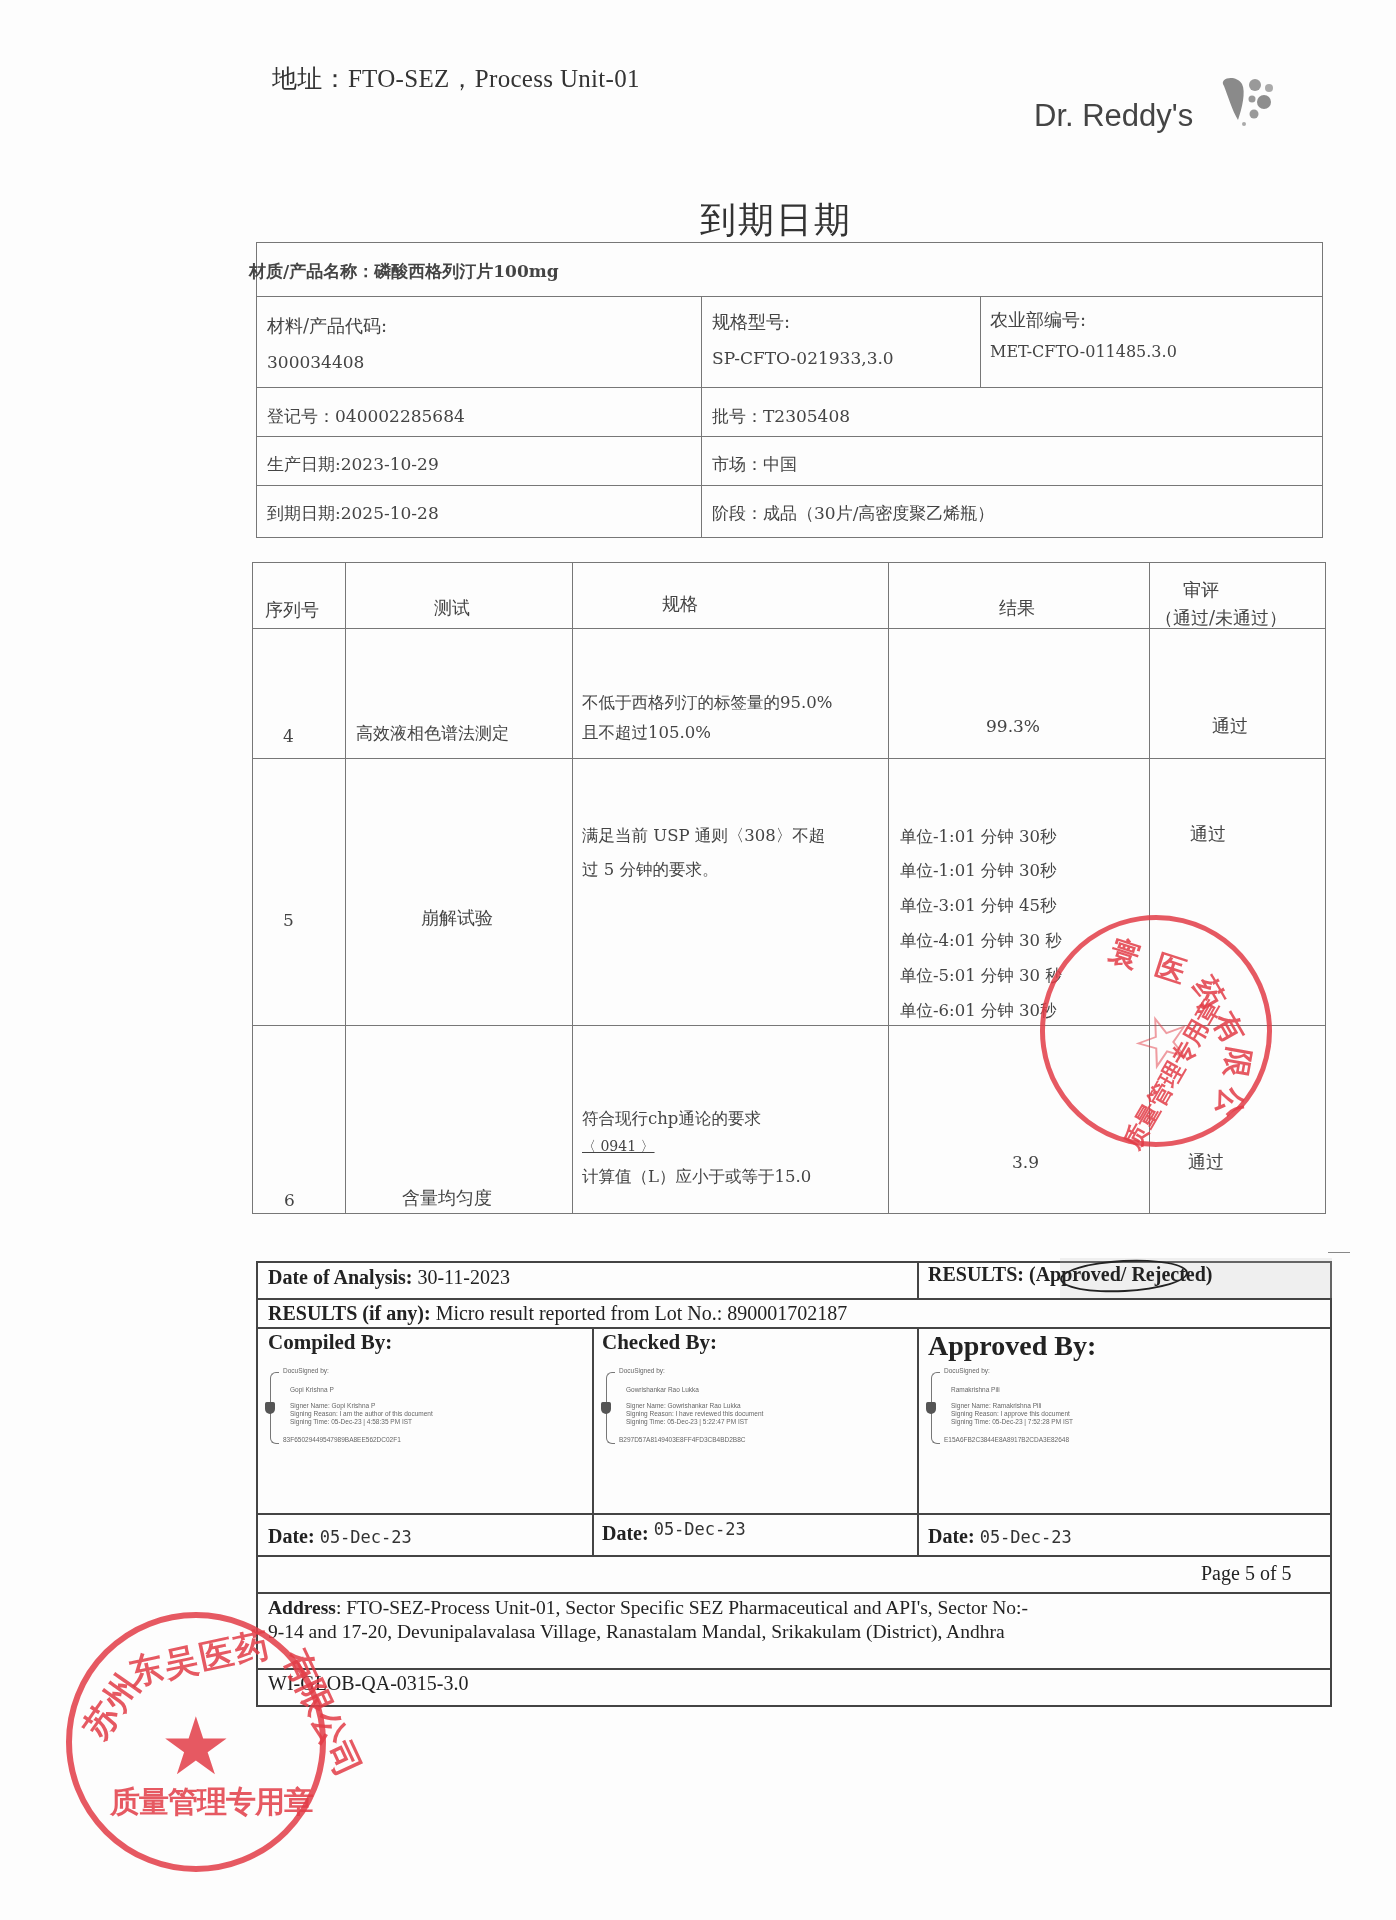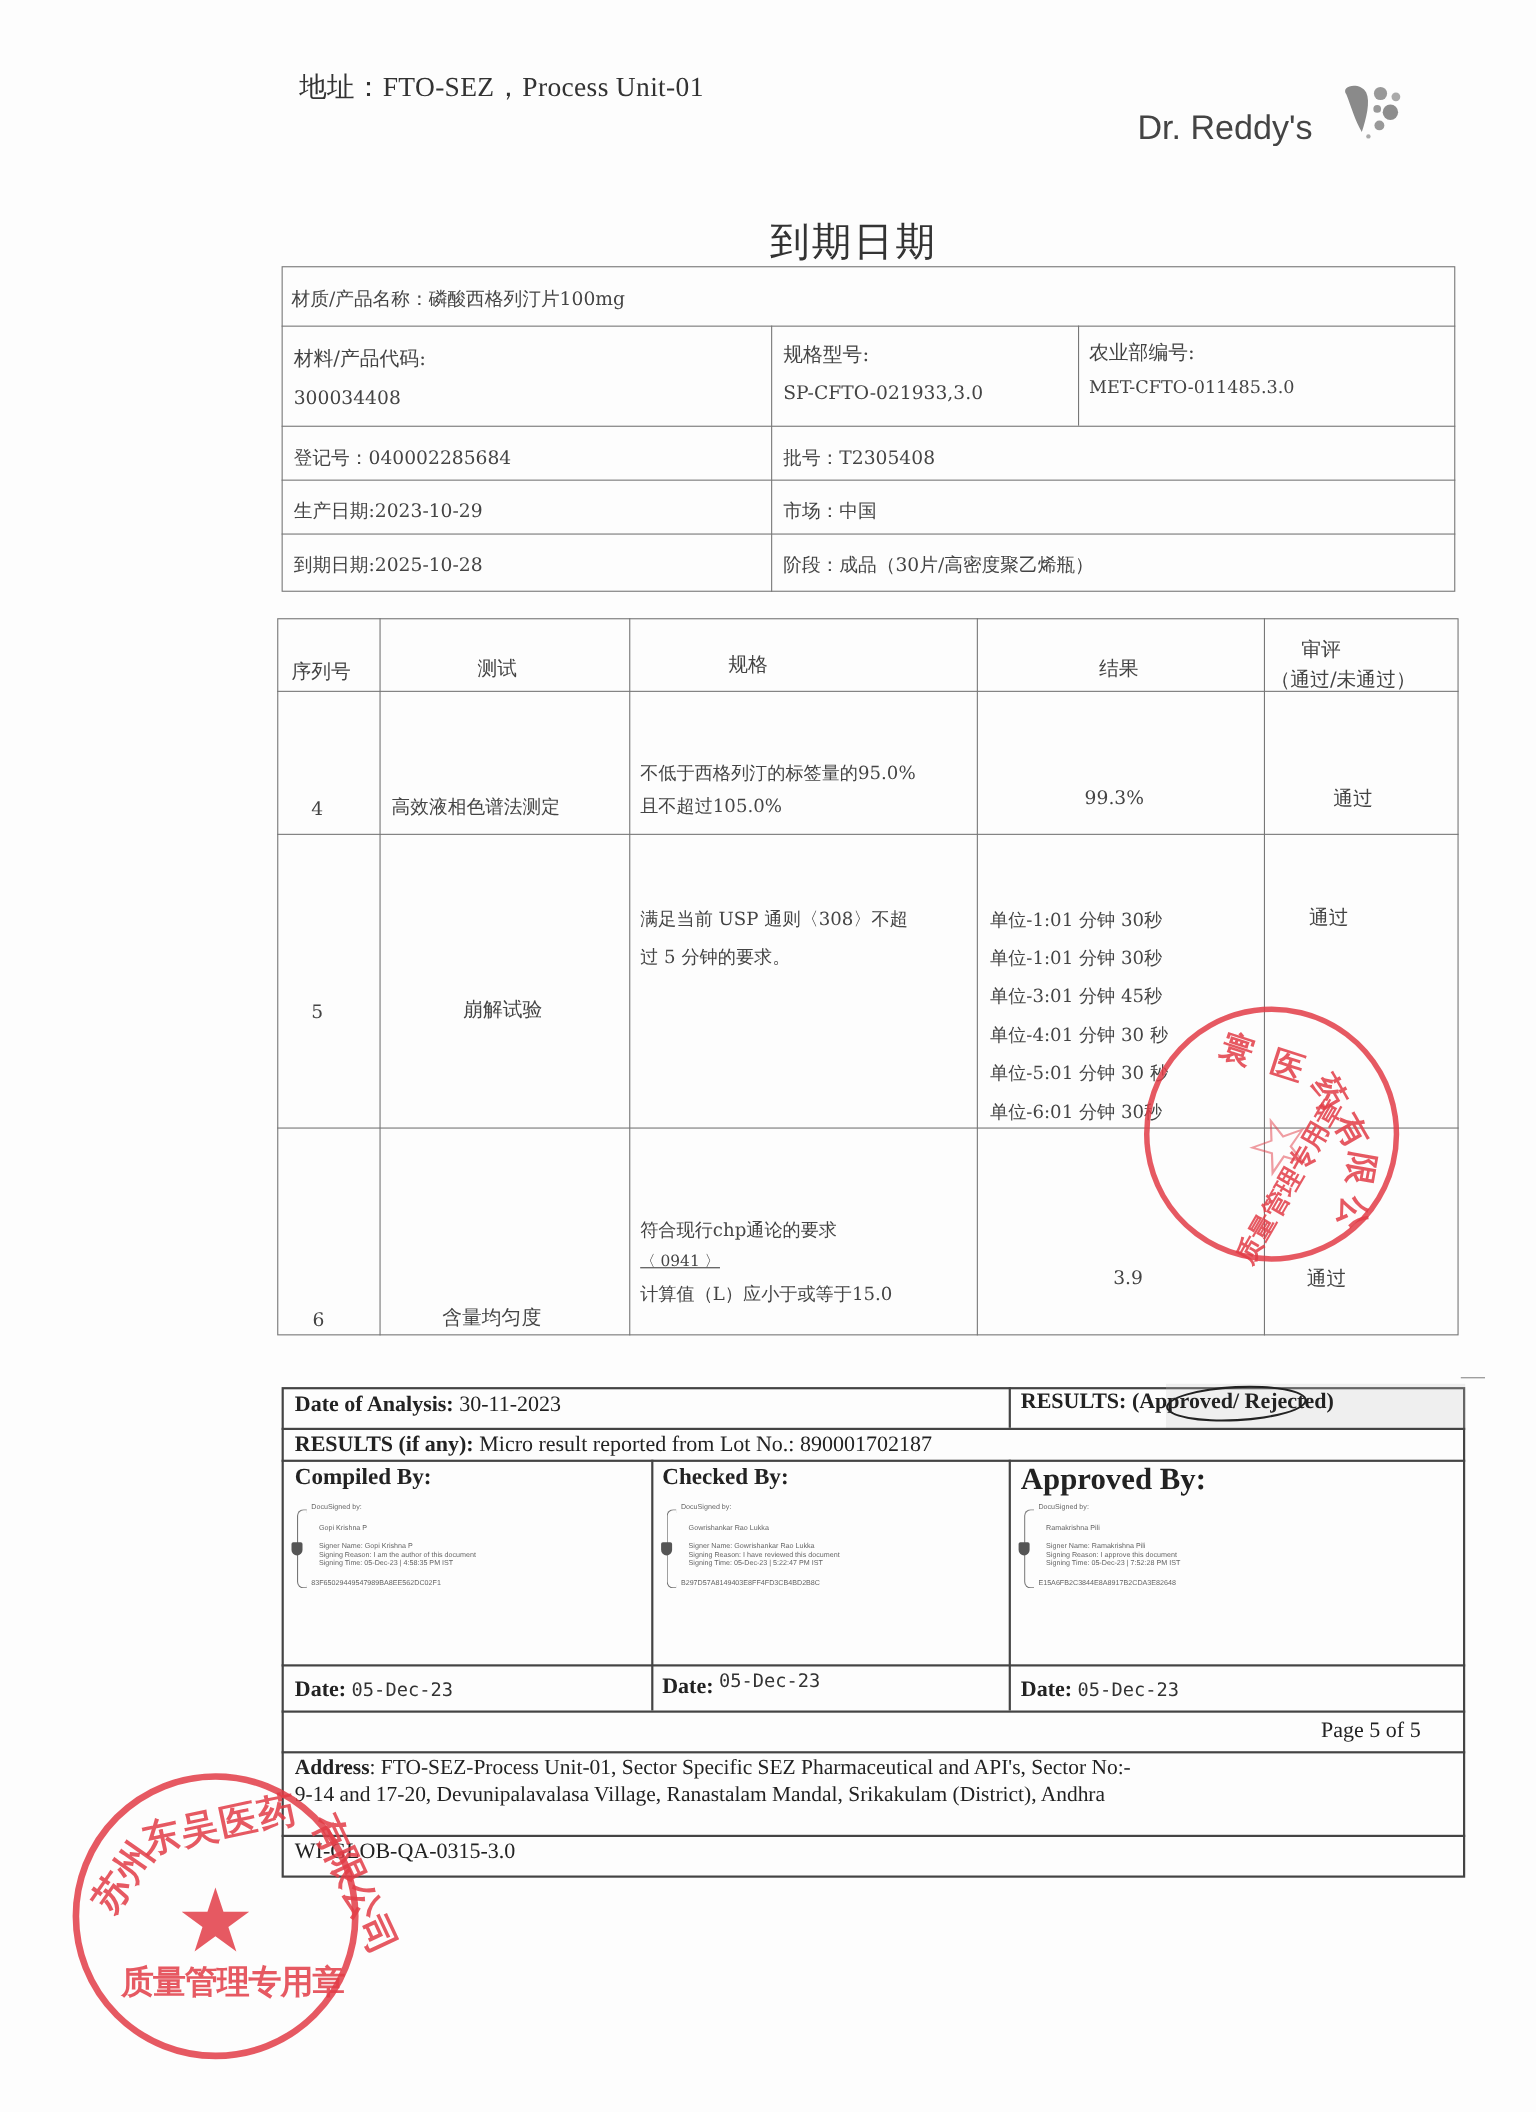--- a/index.html
+++ b/index.html
@@ -51,21 +51,21 @@
 
 <div>
   <div class="box" style="left:256px;top:242px;width:1067px;height:296px;"></div>
   <div class="hline" style="left:256px;top:296px;width:1067px;"></div>
   <div class="hline" style="left:256px;top:387px;width:1067px;"></div>
   <div class="hline" style="left:256px;top:436px;width:1067px;"></div>
   <div class="hline" style="left:256px;top:485px;width:1067px;"></div>
   <div class="vline" style="left:701px;top:296px;height:242px;"></div>
   <div class="vline" style="left:980px;top:296px;height:91px;"></div>
 
-  <div class="cell-text" style="left:265px;top:260px;">
+  <div class="cell-text" style="left:249px;top:260px;font-weight:bold;">
     <span>材质/产品名称：</span><span>磷酸西格列汀片100mg</span>
   </div>
 
   <div class="cell-text" style="left:267px;top:314px;font-size:18px;">材料/产品代码:</div>
   <div class="cell-text" style="left:267px;top:352px;">300034408</div>
 
   <div class="cell-text" style="left:712px;top:310px;font-size:18px;">规格型号:</div>
   <div class="cell-text" style="left:712px;top:348px;">SP-CFTO-021933,3.0</div>
 
   <div class="cell-text" style="left:990px;top:308px;font-size:18px;">农业部编号:</div>

